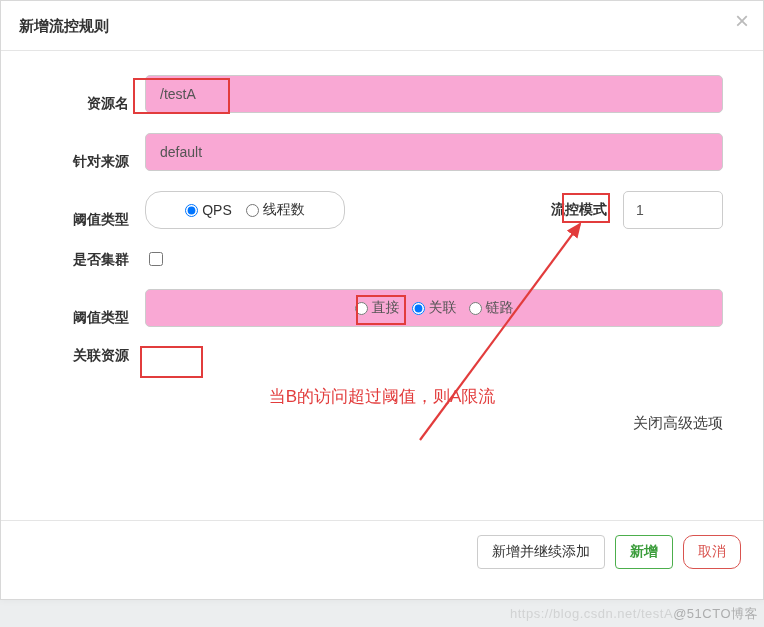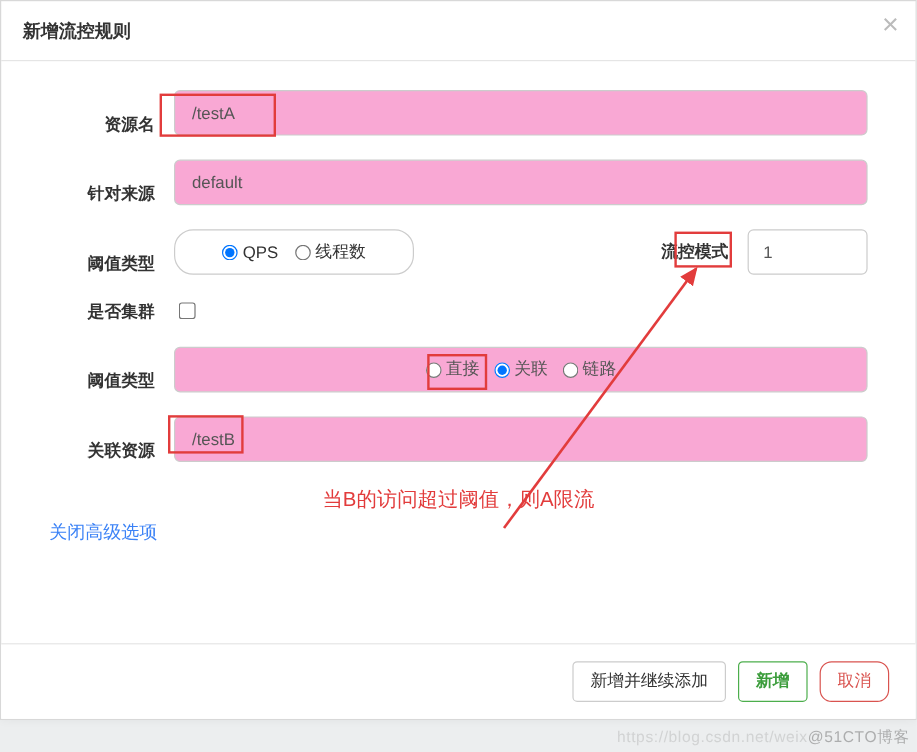--- a/index.html
+++ b/index.html
@@ -128,34 +128,34 @@
     width: 14px; height: 14px;
   }
   .annotation-note {
     text-align: center;
     color: #e23c3c;
     font-size: 17px;
     margin-top: 4px;
     margin-bottom: 6px;
   }
   .collapse-link {
-    text-align: left;
-    color: #3b82f6;
+    text-align: right;
+    color: #404040;
     font-size: 15px;
     margin-bottom: 12px;
     cursor: pointer;
   }
   .modal-footer {
     border-top: 1px solid #e5e5e5;
     padding: 14px 22px;
     display: flex;
     justify-content: flex-end;
     gap: 10px;
     position: absolute;
-    bottom: 0; left: 0; right: 0;
+    bottom: 16px; left: 0; right: 0;
     background: #fff;
   }
   .btn {
     border: 1px solid #ccc;
     border-radius: 4px;
     padding: 7px 14px;
     font-size: 14px;
     background: #fff;
     cursor: pointer;
     color: #333;
@@ -255,23 +255,20 @@
           <label class="radio-item">
             <input type="radio" name="fm" style="">
             <span>链路</span>
           </label>
         </div>
       </div>
     </div>
 
     <div class="form-row">
       <div class="label">关联资源</div>
-      <div class="field-box">
-        <input class="field-input" value="/testB" style="">
-      </div>
     </div>
 
 
     <div class="annotation-note">当B的访问超过阈值，则A限流</div>
     <div class="collapse-link">关闭高级选项</div>
 
   </div>
 
   <div class="modal-footer">
     <button class="btn">新增并继续添加</button>
@@ -289,14 +286,14 @@
 <svg class="arrow-svg">
   <defs>
     <marker id="arrowhead" markerWidth="8" markerHeight="8" refX="6" refY="3" orient="auto">
       <path d="M0,0 L7,3 L0,6 Z" fill="#e23c3c"></path>
     </marker>
   </defs>
   <line x1="420" y1="440" x2="580" y2="224" stroke="#e23c3c" stroke-width="2.2" marker-end="url(#arrowhead)"></line>
 </svg>
 
 <div class="watermark">
-  <span class="faint">https://blog.csdn.net/weix</span><span>@51CTO博客</span>
+  <span class="faint">https://blog.csdn.net/testA</span><span>@51CTO博客</span>
 </div>
 
 </body></html>

